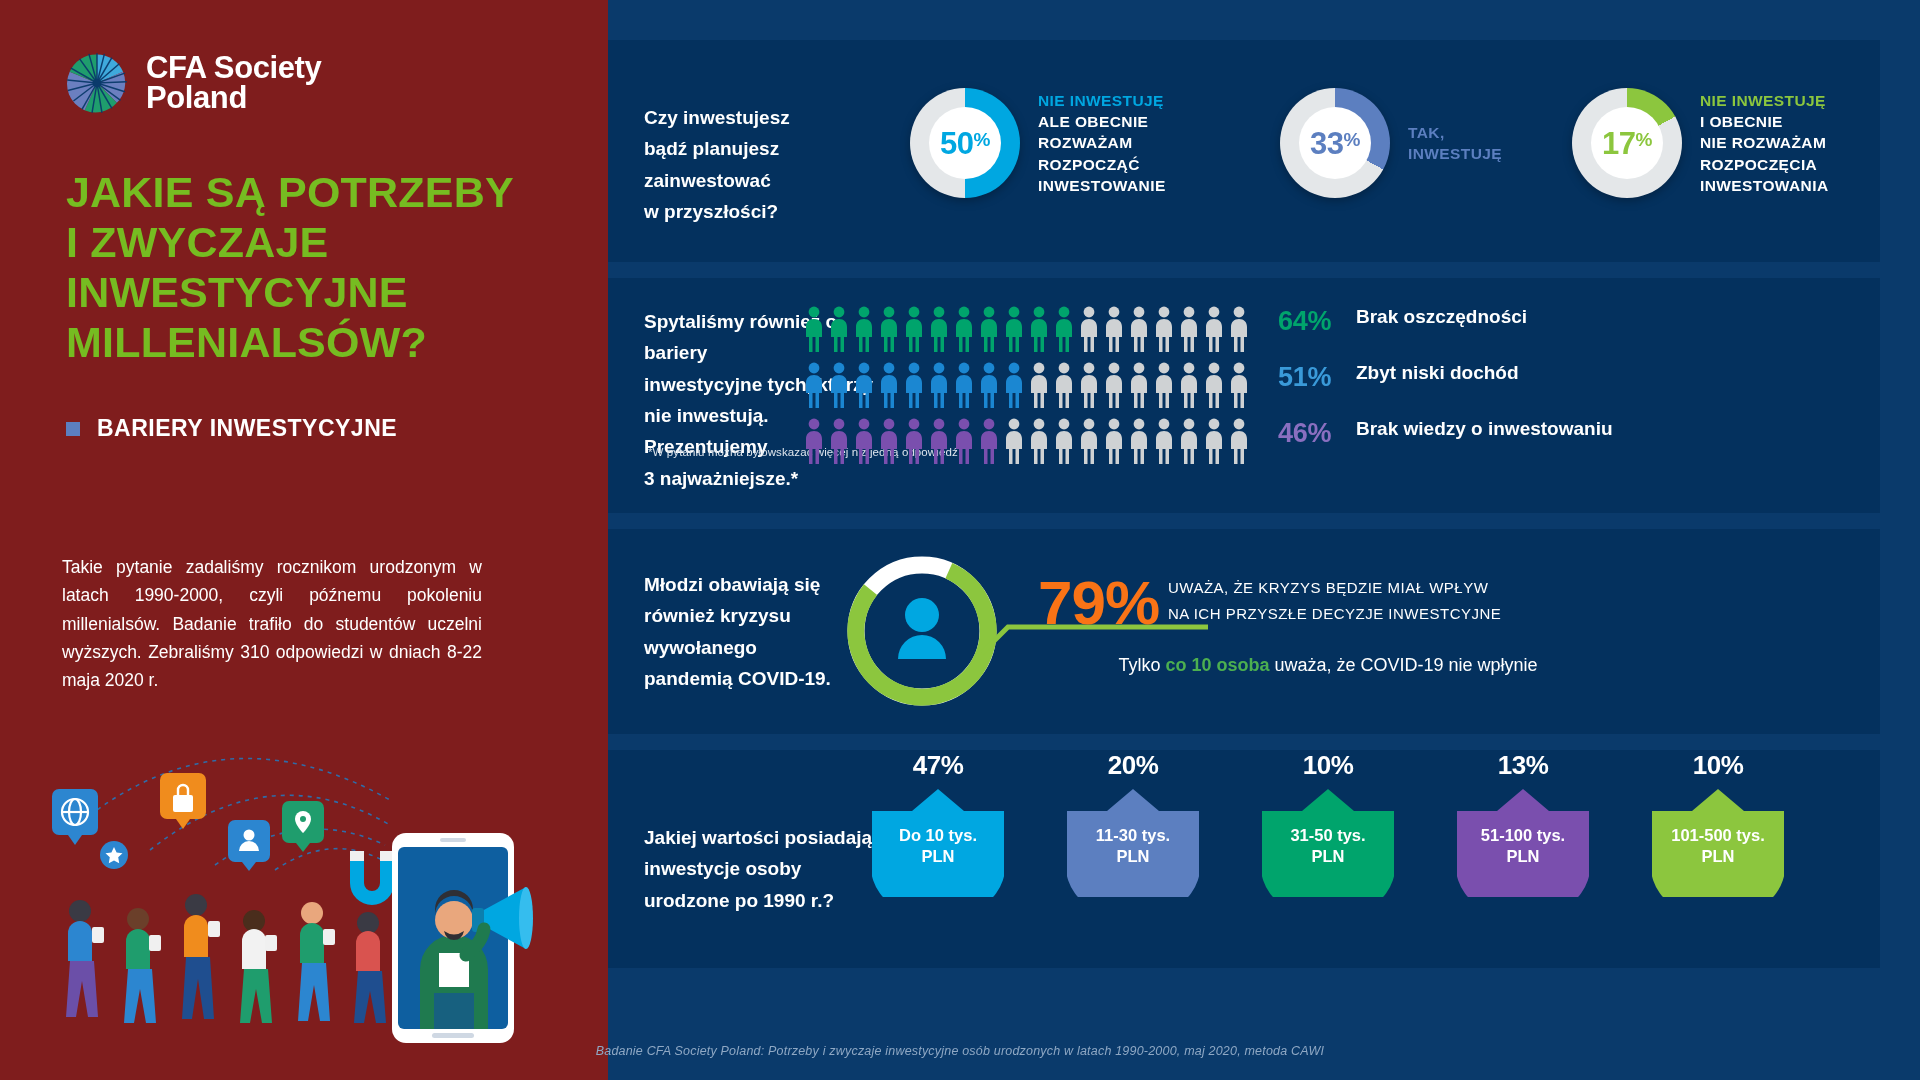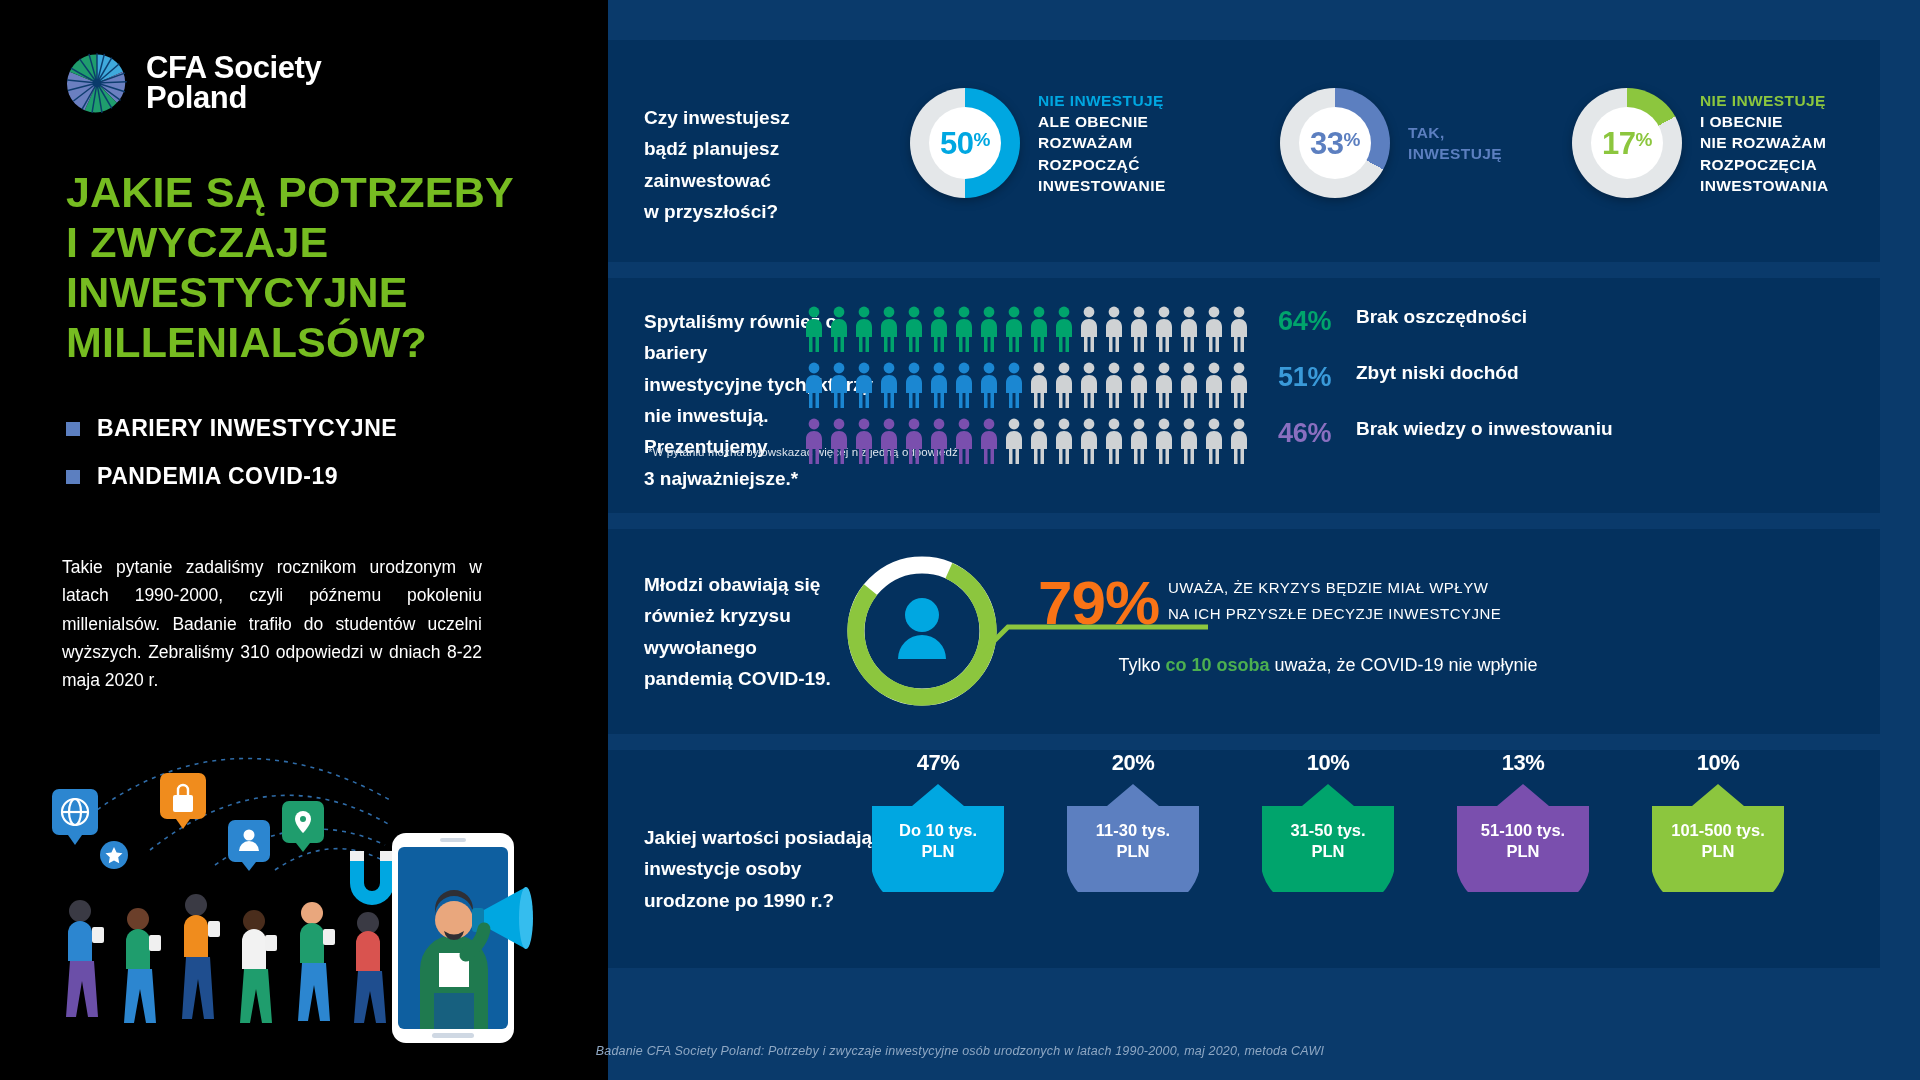--- a/index.html
+++ b/index.html
@@ -12,21 +12,21 @@
   #page {
     position: relative;
     width: 1920px; height: 1080px;
     background: #0a3a6b;
   }
 
   
   #left-col {
     position: absolute; left: 0; top: 0;
     width: 608px; height: 1080px;
-    background: #000000;
+    background: #7f1d1d;
   }
   #logo-block {
     position: absolute; left: 66px; top: 52px;
     display: flex; align-items: center; gap: 18px;
   }
   #logo-mark { width: 62px; height: 62px; }
   #logo-text {
     color: #ffffff; font-size: 31px; font-weight: bold;
     line-height: 0.98; letter-spacing: -0.4px;
   }
@@ -155,21 +155,21 @@
     color: #ffffff;
     font-family: "Liberation Sans Narrow", "Liberation Sans", sans-serif;
     font-size: 18px; line-height: 1.6; text-align: center; width: 580px;
   }
   #note79 .g { color: #4caf50; font-weight: bold; }
 
   
   #pins { position: absolute; left: 255px; top: 0; display: flex; gap: 45px; }
   .pin-col { width: 150px; text-align: center; }
   .pin-pct {
-    color: #ffffff; font-size: 22px; font-weight: bold;
+    color: #ffffff; font-size: 26px; font-weight: bold;
     margin-bottom: 8px; letter-spacing: -0.5px;
   }
   .pin-shape {
     position: relative; width: 132px; height: 108px; margin: 0 auto;
   }
   .pin-shape svg { position: absolute; inset: 0; }
   .pin-text {
     position: absolute; left: 0; top: 36px; width: 132px;
     color: #ffffff; font-size: 16.5px; font-weight: bold;
     line-height: 1.26; text-align: center;
@@ -227,24 +227,20 @@
       </div>
     </div>
 
     <div id="headline">Jakie są potrzeby i zwyczaje inwestycyjne millenialsów?</div>
 
     <div id="bullets">
       <div class="bullet-row">
         <span class="bullet-sq"></span>
         <span class="bullet-label">Bariery inwestycyjne</span>
       </div>
-      <div class="bullet-row">
-        <span class="bullet-sq"></span>
-        <span class="bullet-label">Pandemia COVID-19</span>
-      </div>
     </div>
 
     <div id="intro-para">Takie pytanie zadaliśmy rocznikom urodzonym w latach 1990-2000, czyli późnemu pokoleniu millenialsów. Badanie trafiło do studentów uczelni wyższych. Zebraliśmy 310 odpowiedzi w dniach 8-22 maja 2020 r.</div>
 
     <svg id="illustration" viewBox="0 0 590 330">
 
       <g fill="none" stroke="#2f6ca8" stroke-width="1.6" stroke-dasharray="4 5">
         <path d="M70 100 Q210 -5 370 85"></path>
         <path d="M130 135 Q250 40 370 110"></path>
         <path d="M195 150 Q280 90 365 130"></path>

